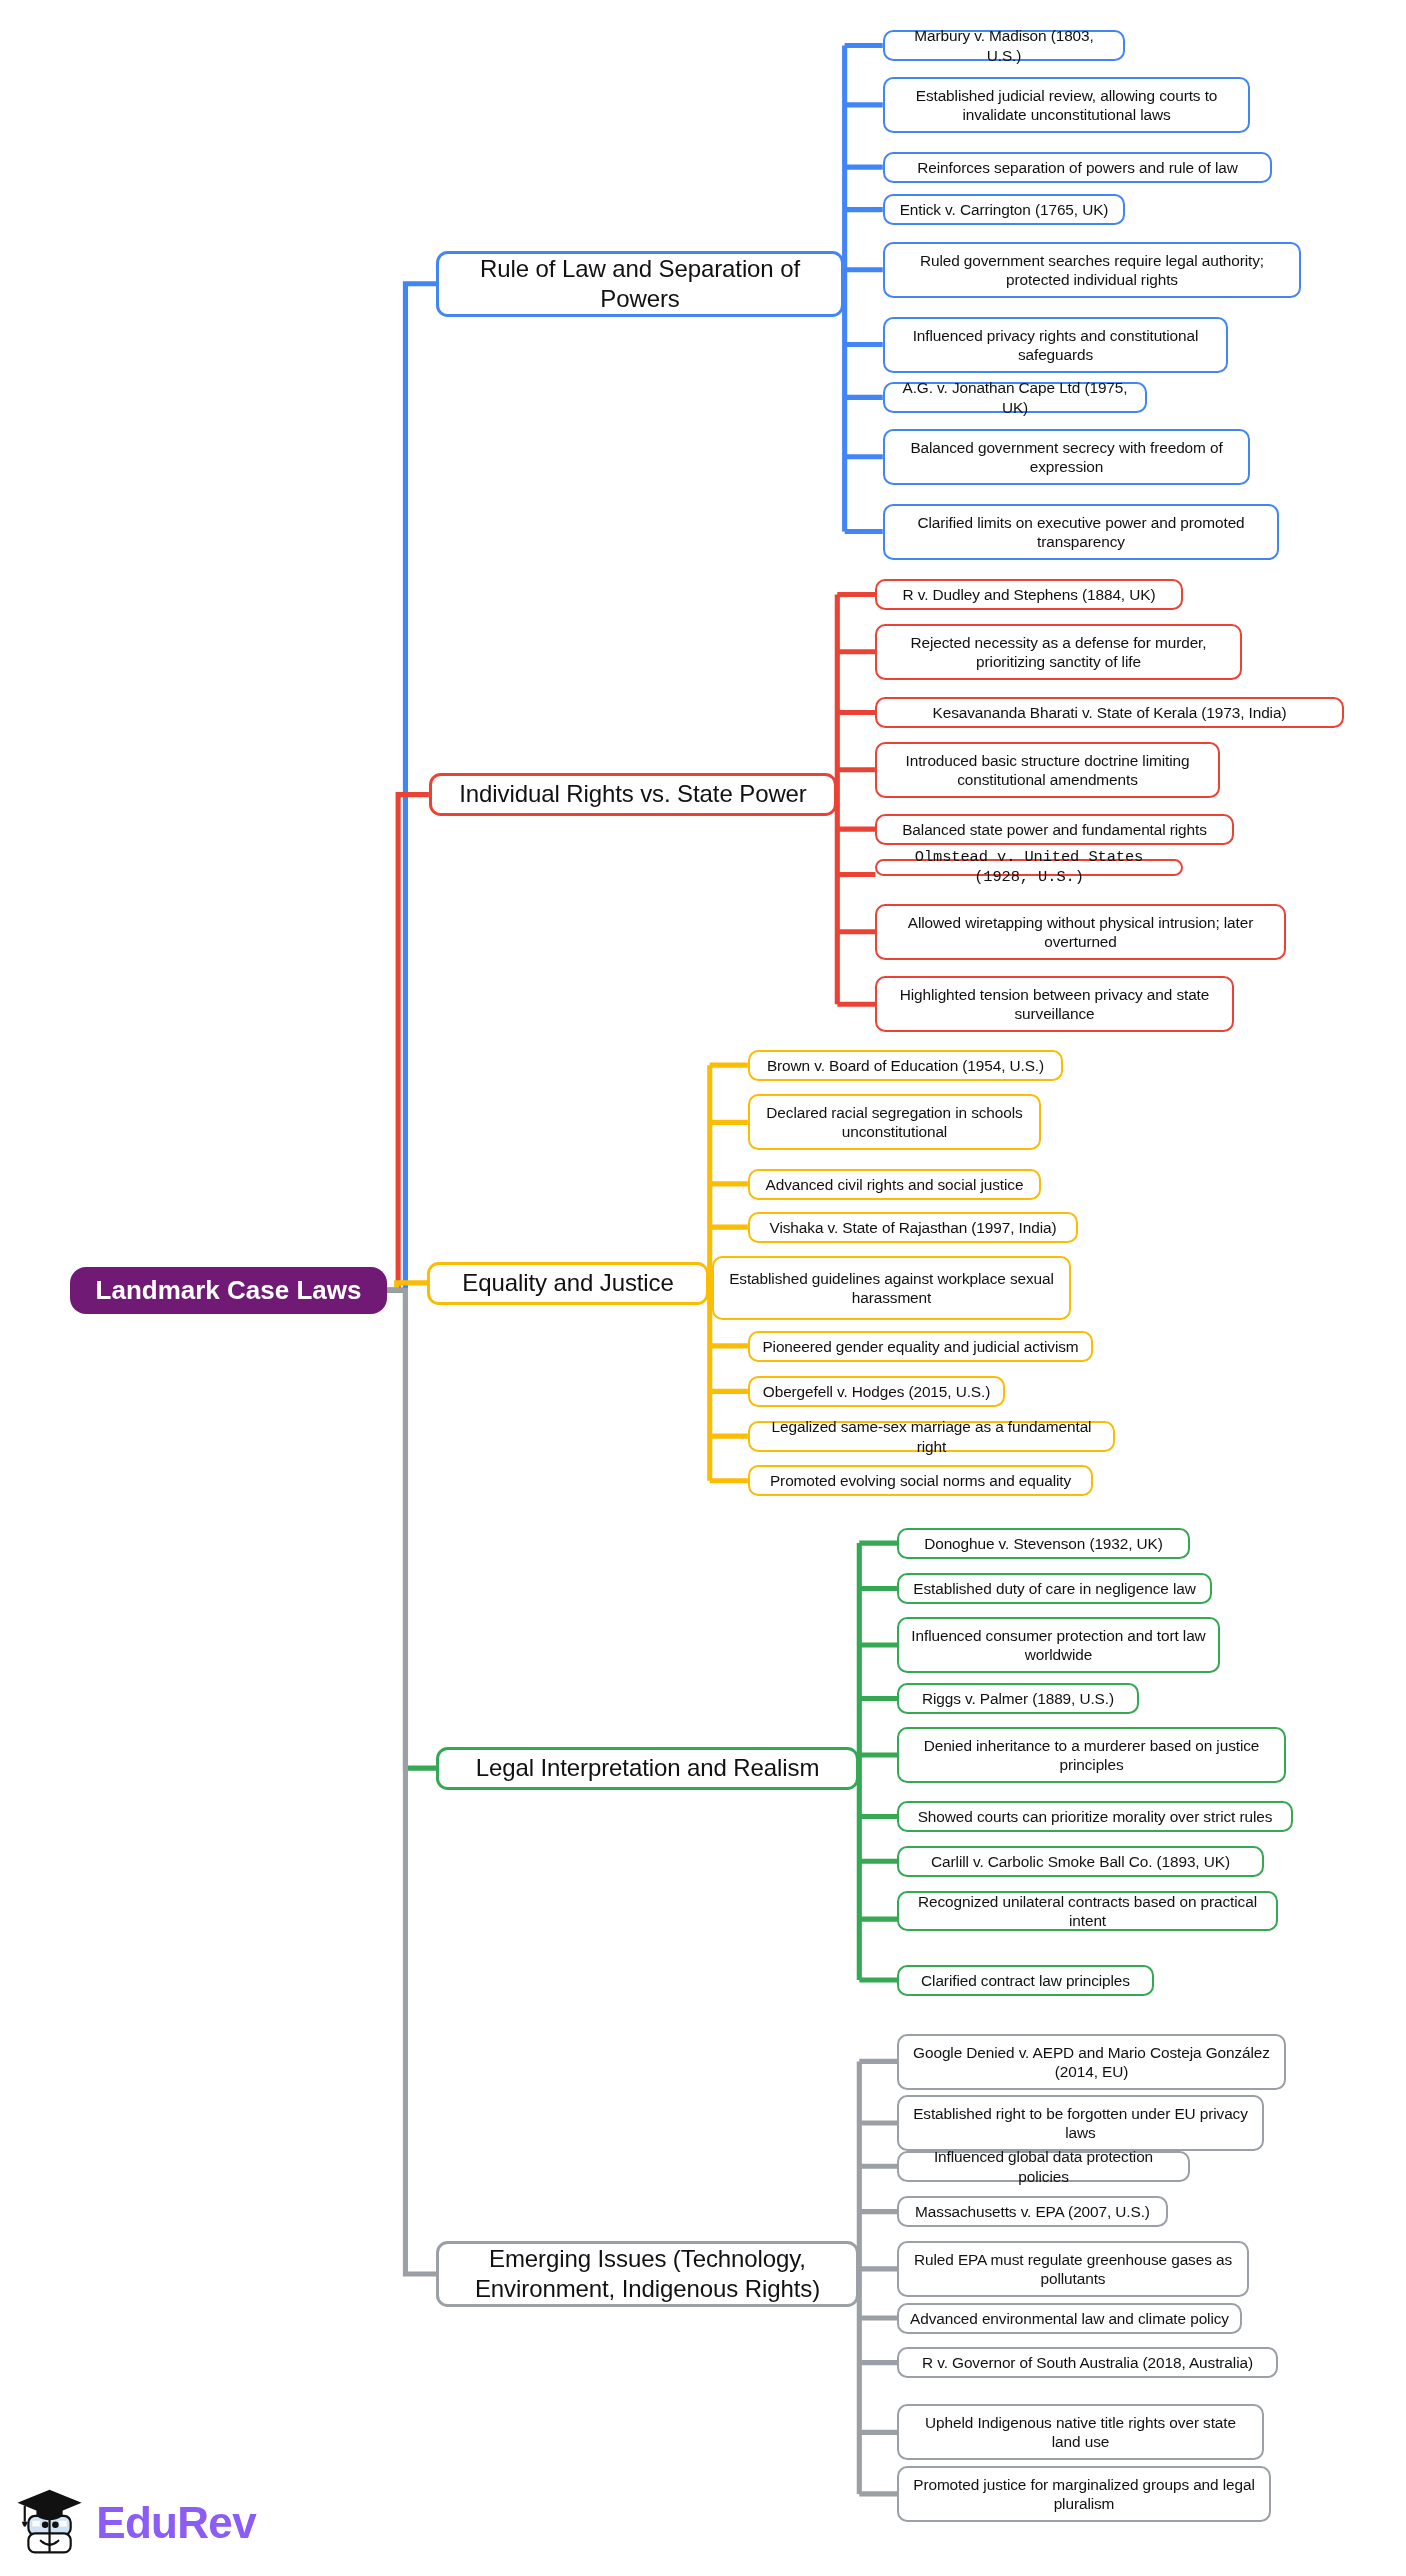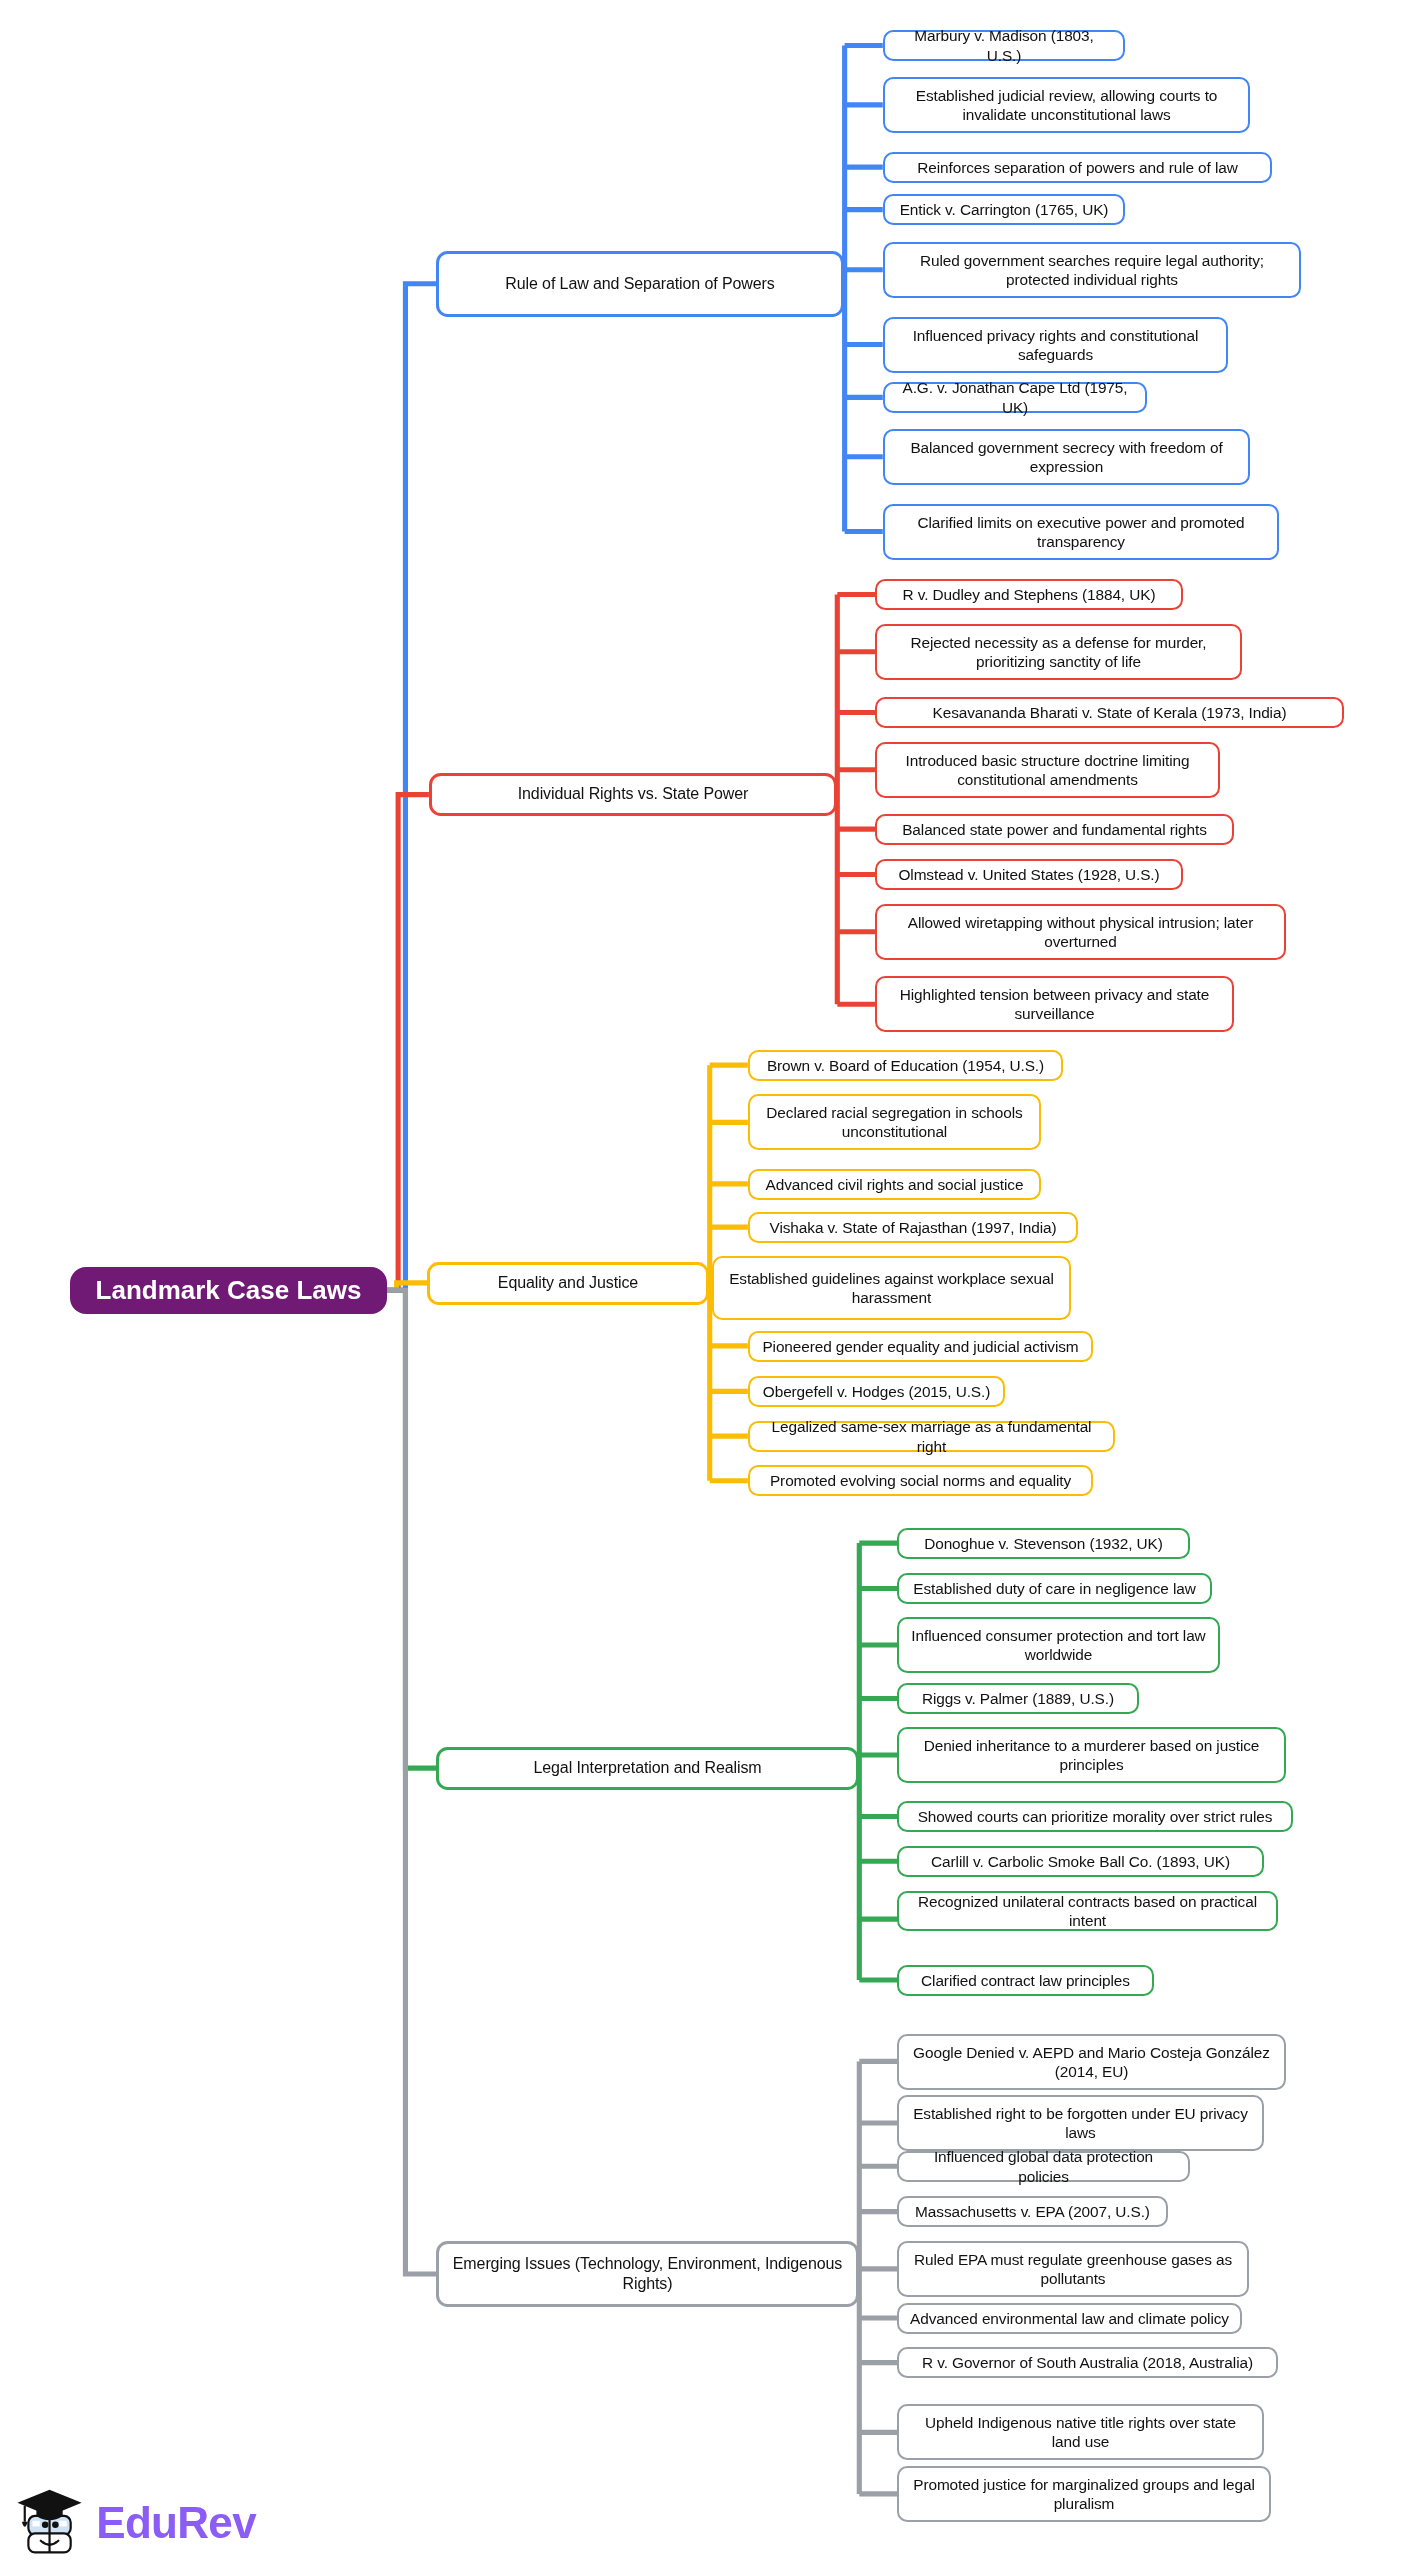--- a/index.html
+++ b/index.html
@@ -45,21 +45,21 @@
   .node.root {
     background: #701a75;
     border: none;
     border-radius: 16px;
     color: #ffffff;
     font-size: 26px;
     font-weight: bold;
     letter-spacing: 0px;
   }
   .node.branch {
-    font-size: 16px;
+    font-size: 24px;
     border-width: 3.7px;
     border-radius: 11.7px;
   }
   .c-blue   { border-color: #4285f4; }
   .c-red    { border-color: #ea4335; }
   .c-yellow { border-color: #fbbc04; }
   .c-green  { border-color: #34a853; }
   .c-gray   { border-color: #9aa0a6; }
 
   
@@ -198,21 +198,21 @@
       </div>
       <div class="node c-red" style="left: 875px; top: 697px; width: 469px; height: 31px;">
         <span>Kesavananda Bharati v. State of Kerala (1973, India)</span>
       </div>
       <div class="node c-red" style="left: 875px; top: 742px; width: 345px; height: 56px;">
         <span>Introduced basic structure doctrine limiting constitutional amendments</span>
       </div>
       <div class="node c-red" style="left: 875px; top: 814px; width: 359px; height: 31px;">
         <span>Balanced state power and fundamental rights</span>
       </div>
-      <div class="node c-red" style="left: 875px; top: 859px; width: 308px; height: 31px;">
+      <div class="node c-red" style="left: 875px; top: 859px; width: 308px; height: 17px; font-family: Liberation Mono, monospace;">
         <span>Olmstead v. United States (1928, U.S.)</span>
       </div>
       <div class="node c-red" style="left: 875px; top: 904px; width: 411px; height: 56px;">
         <span>Allowed wiretapping without physical intrusion; later overturned</span>
       </div>
       <div class="node c-red" style="left: 875px; top: 976px; width: 359px; height: 56px;">
         <span>Highlighted tension between privacy and state surveillance</span>
       </div>
       <div class="node branch c-yellow" style="left: 427px; top: 1262px; width: 282px; height: 43px;">
         <span>Equality and Justice</span>

